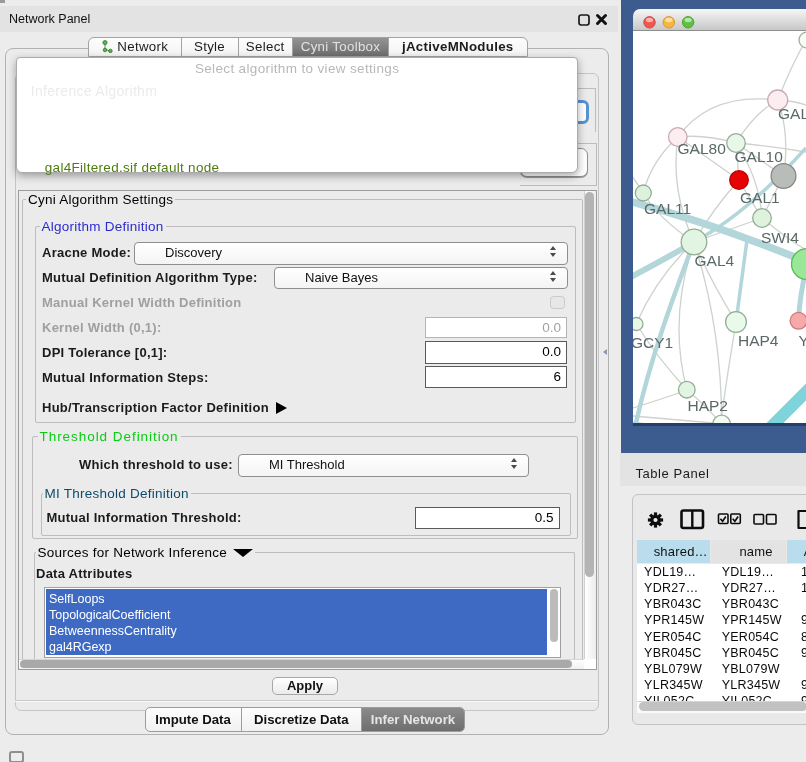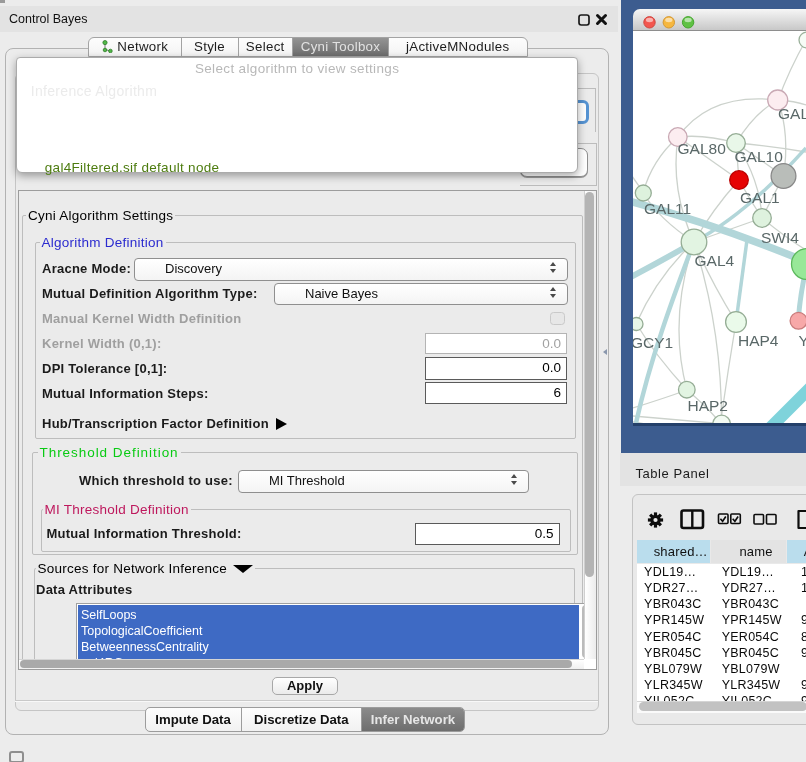--- a/index.html
+++ b/index.html
@@ -23,21 +23,21 @@
   .tri-d{display:block;width:0;height:0;border-left:3.5px solid transparent;border-right:3.5px solid transparent;
          border-top:4.8px solid #4a4a4a;margin-top:2.6px;}
 </style>
 </head>
 <body>
 
 <div class="abs" style="left:0;top:0;width:620px;height:762px;background:#ececec;"></div>
 <div class="abs" style="left:0;top:0;width:5px;height:3px;background:#9a9a9a;"></div>
 
 <div class="abs" style="left:0;top:6px;width:618px;height:26px;background:#e3e3e3;"></div>
-<div class="abs" style="left:9px;top:12px;font-size:12.5px;color:#111;">Control Bayes</div>
+<div class="abs" style="left:9px;top:12px;font-size:12.5px;color:#111;">Network Panel</div>
 <svg class="abs" style="left:576px;top:12px;" width="36" height="16" viewBox="0 0 36 16">
   <rect x="3" y="3" width="10" height="10" rx="2.2" fill="none" stroke="#1a1a1a" stroke-width="1.7"></rect>
   <path d="M21.5 3.5 L29.5 11.5 M29.5 3.5 L21.5 11.5" stroke="#111" stroke-width="3" stroke-linecap="round"></path>
 </svg>
 
 <div class="abs" style="left:4.5px;top:48px;width:604px;height:687px;border:1px solid #b2b2b2;
      border-radius:8px;background:#ececec;box-sizing:border-box;"></div>
 
 <div class="abs" style="left:88px;top:36.5px;width:439.5px;height:20.5px;
      border:1px solid #a3a3a3;border-radius:6px 6px 0 0;background:linear-gradient(#fdfdfd,#f3f3f3);
@@ -46,35 +46,35 @@
     <svg width="12" height="13" viewBox="0 0 12 13" style="margin-right:4px;">
       <path d="M4 3 L4 10 M4.5 9.5 L9 11" stroke="#7a7a7a" stroke-width="1"></path>
       <circle cx="4" cy="2.6" r="2.1" fill="#51b848" stroke="#2e7d28" stroke-width="0.8"></circle>
       <circle cx="4" cy="10" r="1.8" fill="#51b848" stroke="#2e7d28" stroke-width="0.8"></circle>
       <circle cx="9.4" cy="11" r="1.8" fill="#51b848" stroke="#2e7d28" stroke-width="0.8"></circle>
     </svg>Network</div>
   <div style="width:57px;border-right:1px solid #a3a3a3;display:flex;align-items:center;justify-content:center;box-sizing:border-box;">Style</div>
   <div style="width:54.5px;border-right:1px solid #a3a3a3;display:flex;align-items:center;justify-content:center;box-sizing:border-box;">Select</div>
   <div style="width:96px;border-right:1px solid #a3a3a3;display:flex;align-items:center;justify-content:center;box-sizing:border-box;
        background:linear-gradient(#949494,#6d6d6d);color:#e2e2e2;">Cyni Toolbox</div>
-  <div style="flex:1;display:flex;align-items:center;justify-content:center;font-weight:normal;">jActiveMNodules</div>
+  <div style="flex:1;display:flex;align-items:center;justify-content:center;font-weight:bold;">jActiveMNodules</div>
 </div>
 
 <div class="abs" style="left:15px;top:73px;width:583.5px;height:638px;border:1px solid #c5c5c5;
      border-radius:6px;background:#ebebeb;box-sizing:border-box;"></div>
 
 <div class="abs" style="left:520px;top:88px;width:75px;height:43px;border-top:1px solid #bcbcbc;border-right:1px solid #bcbcbc;"></div>
 <div class="abs" style="left:560px;top:100px;width:29px;height:24px;border:3px solid #5693d2;border-radius:6px;background:#fff;box-sizing:border-box;"></div>
 <div class="abs" style="left:520px;top:143px;width:75.5px;height:41px;border:1px solid #bcbcbc;border-left:none;"></div>
 <div class="abs" style="left:520px;top:148px;width:68px;height:29px;border:1px solid #8f8f8f;border-radius:7px;background:#fff;box-sizing:border-box;box-shadow:0 1px 0 #999;"></div>
 
 <div class="abs" style="left:17.5px;top:189.5px;width:579.8px;height:480.7px;border:1px solid #9c9c9c;
      background:#ebebeb;box-sizing:border-box;overflow:hidden;">
 
-  <div class="abs" id="sc" style="left:0;top:16px;width:565px;height:468px;">
+  <div class="abs" id="sc" style="left:0;top:0;width:565px;height:468px;">
 
     <div class="group" style="left:3px;top:8.5px;width:559px;height:600px;background:transparent;">
       <span class="gtitle" style="left:3.5px;">Cyni Algorithm Settings</span>
     </div>
 
     <div class="group" style="left:16.5px;top:35.5px;width:539px;height:195px;">
       <span class="gtitle" style="left:3.5px;color:#2b2bcf;">Algorithm Definition</span>
     </div>
 
     <div class="lbl abs" style="left:23.5px;top:55px;">Aracne Mode:</div>
@@ -121,33 +121,33 @@
     <div class="lbl abs" style="left:60.5px;top:267.5px;">Which threshold to use:</div>
     <div class="combo" style="left:219.5px;top:263px;width:289px;height:21.5px;">
       <span class="ct">MI Threshold</span>
       <span class="arrows" style="right:8px;top:3.5px;">
           <span class="tri-u"></span>
           <span class="tri-d"></span>
         </span>
     </div>
 
     <div class="group" style="left:22px;top:302.5px;width:528.5px;height:40.5px;">
-      <span class="gtitle" style="left:1px;color:#be185d;">MI Threshold Definition</span>
+      <span class="gtitle" style="left:1px;color:#0c4a6e;">MI Threshold Definition</span>
     </div>
     <div class="lbl abs" style="left:28px;top:320px;">Mutual Information Threshold:</div>
     <div class="field" style="left:396.5px;top:316px;width:144.5px;height:22px;border:1.5px solid #5a5a5a;
          box-sizing:border-box;color:#000;padding:2px 5px 0 16px;">0.5</div>
 
     <div class="group" style="left:15px;top:361px;width:539.5px;height:245px;border-bottom:none;">
       <span class="gtitle" style="left:1px;">Sources for Network Inference <span style="display:inline-block;width:0;height:0;border-left:10px solid transparent;border-right:10px solid transparent;border-top:8px solid #000;vertical-align:middle;margin-left:2px;"></span></span>
     </div>
     <div class="lbl abs" style="left:17.5px;top:376.5px;">Data Attributes</div>
 
     <div class="abs" style="left:25px;top:396px;width:517px;height:71.8px;border:1px solid #a0a0a0;
-         background:#fff;box-sizing:border-box;margin-left:32px;">
+         background:#fff;box-sizing:border-box;">
       <div class="abs" style="left:1px;top:1px;width:501px;height:66.5px;background:#3e6ac4;"></div>
       <div class="abs" style="left:4.5px;top:3px;font-size:12.5px;line-height:16.3px;color:#fff;">
         SelfLoops<br>TopologicalCoefficient<br>BetweennessCentrality<br>gal4RGexp</div>
       <div class="abs" style="left:505.5px;top:1.5px;width:8px;height:53px;background:#bbbbbb;border-radius:4px;"></div>
     </div>
   </div>
 
   <div class="abs" style="right:0;top:0;width:12.5px;height:468px;background:linear-gradient(to right,#ffffff,#ececec);
        border-left:1px solid #cfcfcf;box-sizing:border-box;"></div>
   <div class="abs" style="right:2px;top:1.5px;width:9px;height:385px;background:#b4b4b4;border-radius:4.5px;"></div>

